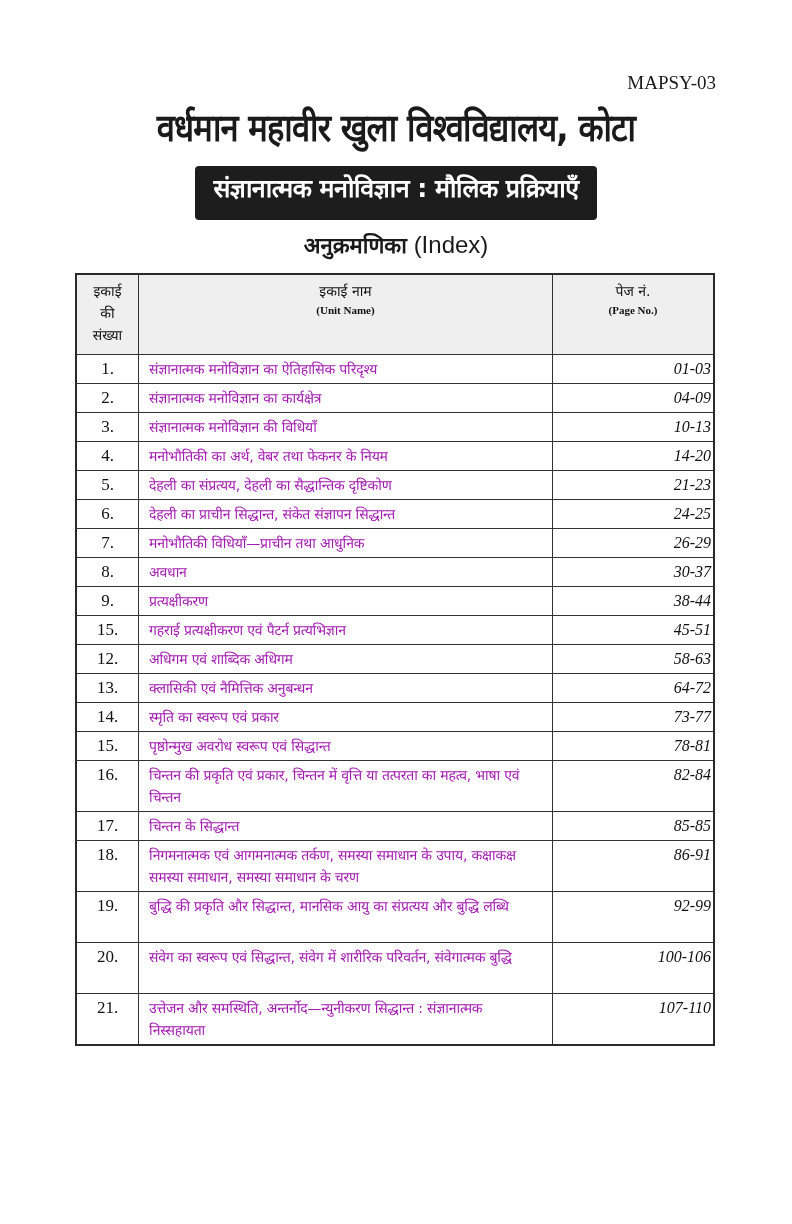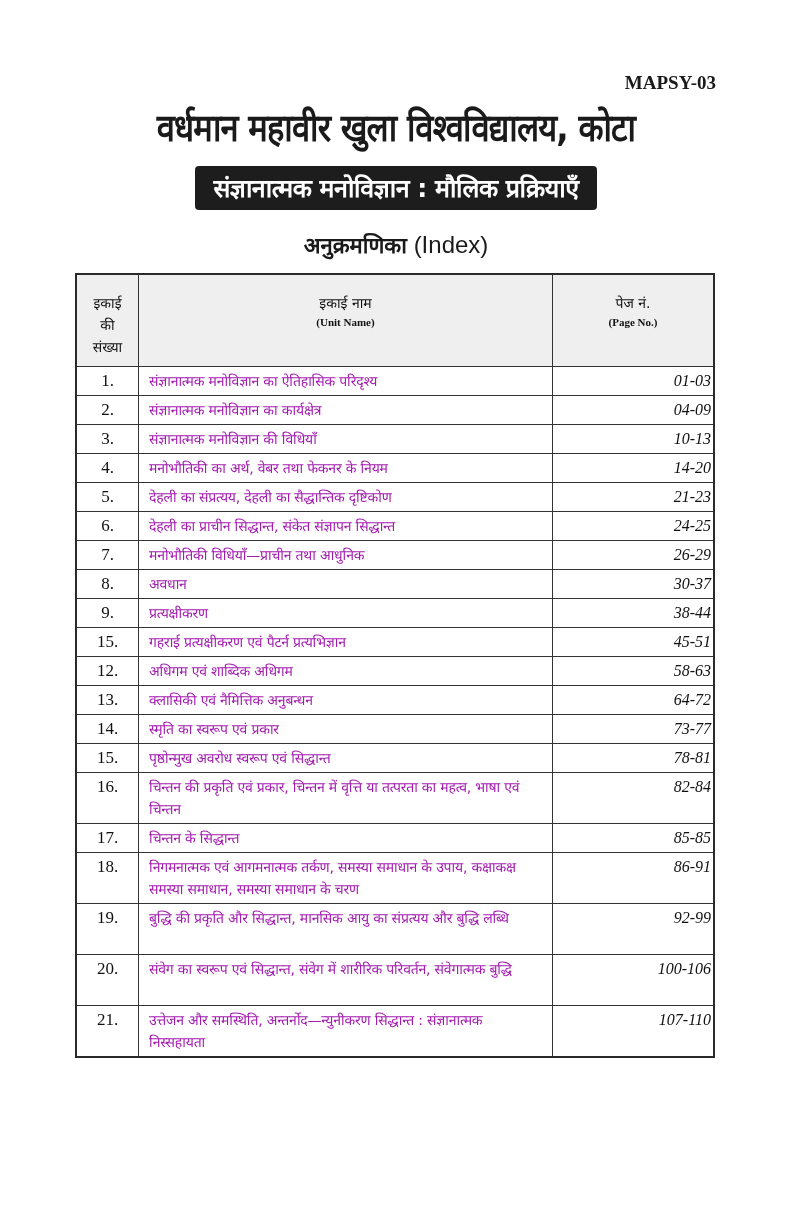--- a/index.html
+++ b/index.html
@@ -2,48 +2,48 @@
 <html><head>
 <meta charset="utf-8">
 <style>
   html, body { margin: 0; padding: 0; background: #ffffff; }
   body {
     width: 792px; height: 1224px; position: relative; overflow: hidden;
     font-family: "Liberation Serif", serif; color: #111;
   }
   .code {
     position: absolute; right: 76px; top: 72px;
-    font-family: "Liberation Serif", serif; font-weight: bold; font-size: 19px;
+    font-family: "Liberation Serif", serif; font-weight: normal; font-size: 19px;
     color: #1a1a1a;
   }
   .univ {
     position: absolute; left: 0; right: 0; top: 100px; text-align: center;
     font-family: "DejaVu Sans", sans-serif; font-weight: bold; font-size: 38px;
     letter-spacing: -1px; color: #1a1a1a; transform: scaleX(0.86);
   }
   .subtitle-wrap { position: absolute; left: 0; right: 0; top: 166px; text-align: center; }
   .subtitle {
     display: inline-block; background: #1d1d1d; color: #fff;
     font-family: "DejaVu Sans", sans-serif; font-weight: bold; font-size: 25px;
-    padding: 4px 18px 6px; border-radius: 4px; letter-spacing: -0.5px;
+    padding: 4px 18px 16px; border-radius: 4px; letter-spacing: -0.5px;
   }
   .index-title {
     position: absolute; left: 0; right: 0; top: 229px; text-align: center;
     font-size: 24px; font-family: "Liberation Sans", sans-serif; color: #1a1a1a;
   }
   .index-title .hi { font-family: Liberation Mono, monospace; font-weight: bold; font-size: 22px; }
   table {
     position: absolute; left: 75px; top: 273px; width: 640px;
     border-collapse: collapse; border: 2px solid #2a2a2a;
   }
   td, th {
     border: 1px solid #333; font-weight: normal; vertical-align: top;
     font-size: 17px; line-height: 22px;
   }
-  th { background: #efefef; padding: 17px 2px 8px; font-family: "DejaVu Sans", sans-serif; font-size: 14px; line-height: 22px; }
+  th { background: #efefef; padding: 5px 2px 8px; font-family: "DejaVu Sans", sans-serif; font-size: 14px; line-height: 22px; }
   th .en { font-family: "Liberation Serif", serif; font-weight: bold; font-size: 11px; display: block; line-height: 16px; }
   th.c1 { width: 57px; font-size: 14px; }
   th.c3 { width: 156px; }
   td.num { text-align: center; padding: 3px 2px; font-family: "Liberation Serif", serif; font-size: 17px; }
   td.name { padding: 3px 10px; font-family: "DejaVu Sans", sans-serif; font-size: 14px; letter-spacing: -0.2px; color: #a21caf; }
   td.pg { text-align: right; padding: 3px 2px; font-family: "Liberation Serif", serif; font-size: 16px; font-style: italic; }
   tr.r1 td { height: 20px; }
   tr.r2 td { height: 44px; }
   tr.r2 td.name, tr.r2 td.num, tr.r2 td.pg { }
   tr.extra td { height: 36px; vertical-align: middle; }

